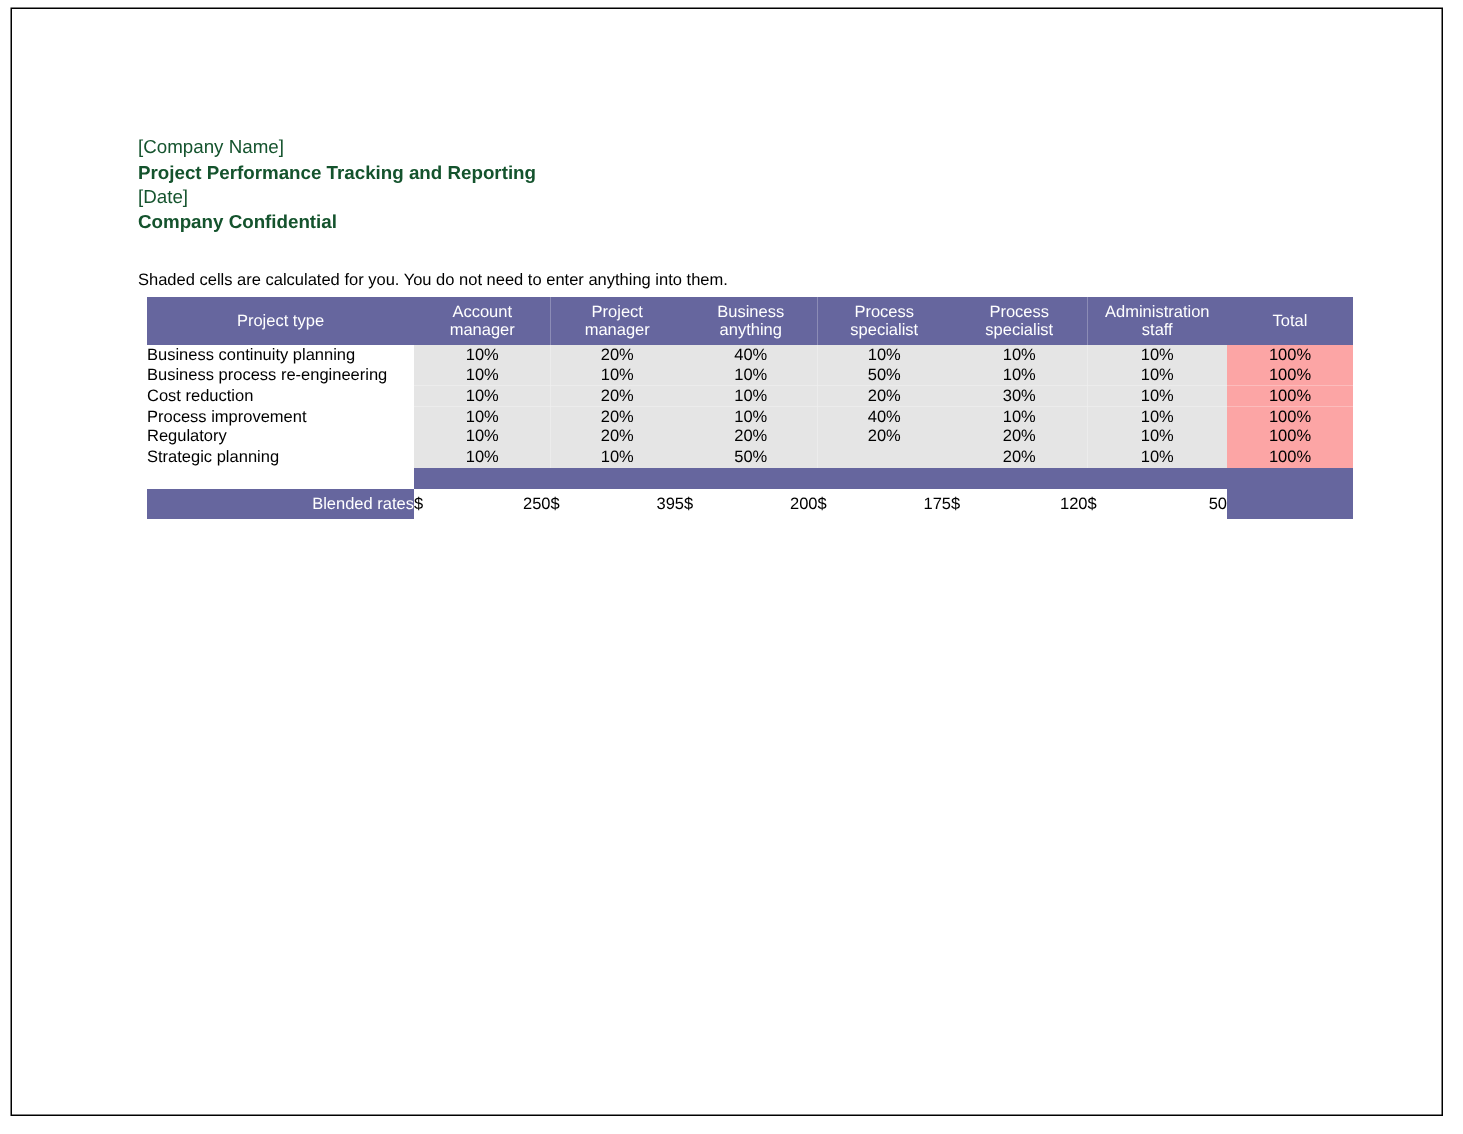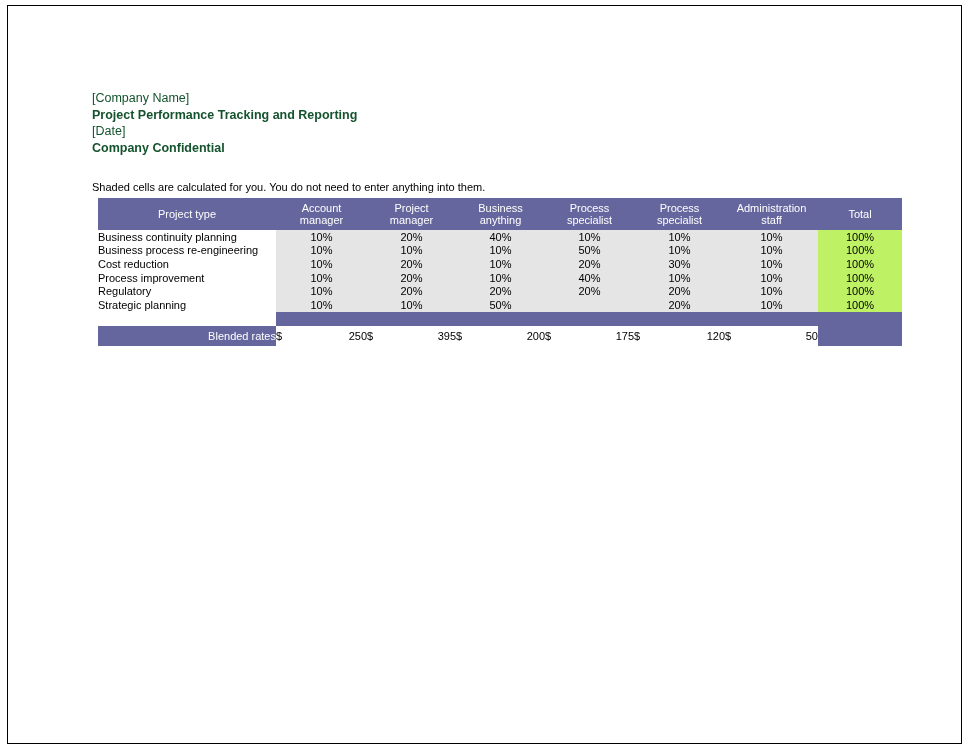--- a/index.html
+++ b/index.html
@@ -94,21 +94,21 @@
   .num-cell {
     text-align: center;
     font-size: 11px;
     background: #e5e5e5;
     border-bottom: 1px solid #a6a6a6;
     border-left: 1px dotted #9a9ab5;
   }
   .total-cell {
     text-align: center;
     font-size: 11px;
-    background: #bef264;
+    background: #fca5a5;
     border-bottom: 1px solid #ffffff;
     border-left: 1px dotted #9a9ab5;
   }
   tr.drow:last-of-type .label-cell,
   tr.drow:last-of-type .num-cell {
     border-bottom: 1px solid #66669e;
   }
 
   
   .spacer-row { height: 14px; }

